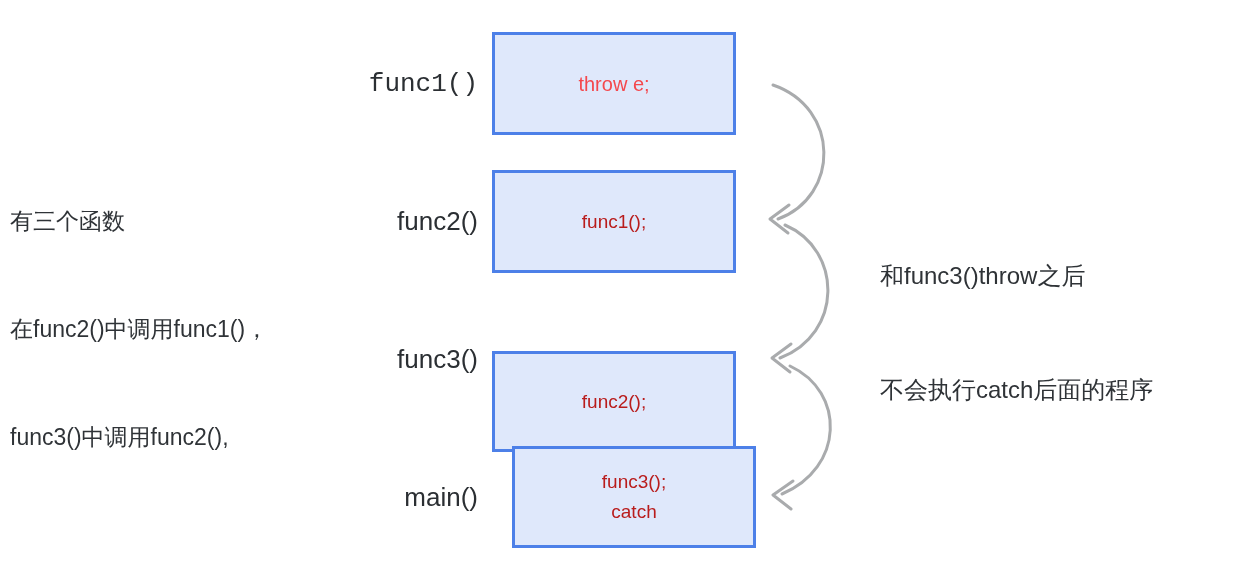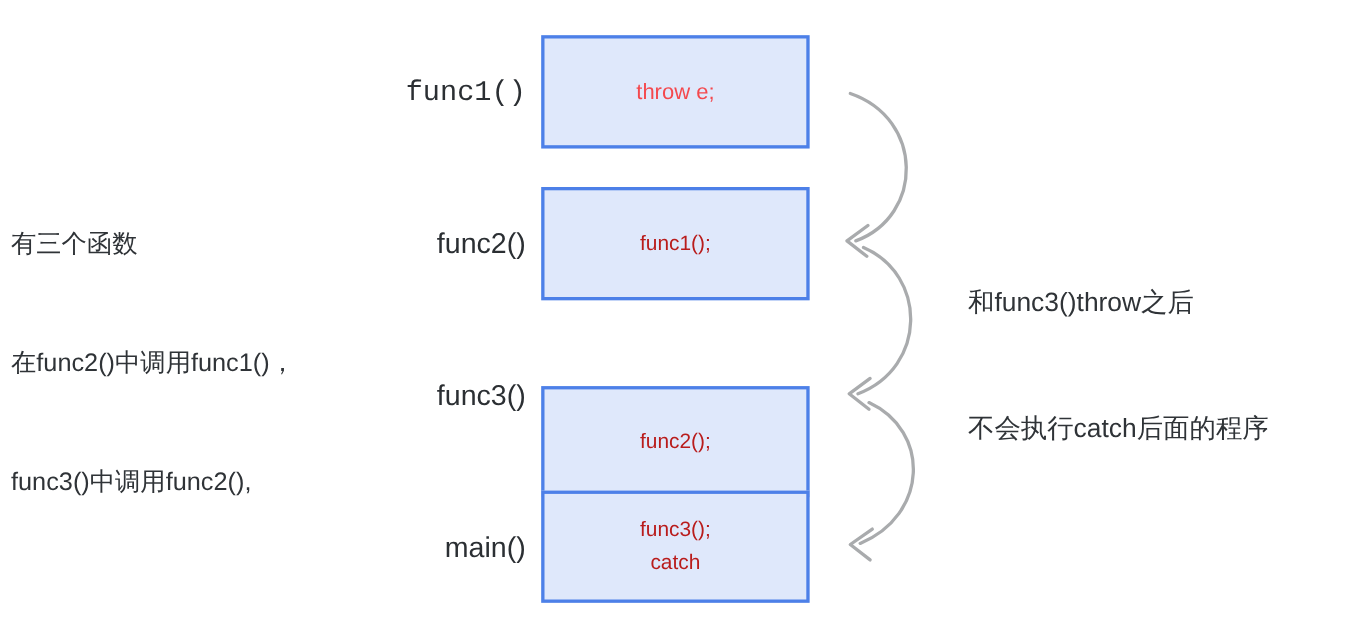--- a/index.html
+++ b/index.html
@@ -102,21 +102,21 @@
 
   <div class="frame-box" style="top:32px;height:103px;">
     <div class="code-line red">throw e;</div>
   </div>
   <div class="frame-box" style="top:170px;height:103px;">
     <div class="code-line">func1();</div>
   </div>
   <div class="frame-box" style="top:307px;height:101px;margin-top:44px;">
     <div class="code-line">func2();</div>
   </div>
-  <div class="frame-box" style="top:446px;height:102px;">
+  <div class="frame-box" style="top:446px;height:102px;margin-left:20px;">
     <div class="code-line">func3();</div>
     <div class="code-line">catch</div>
   </div>
 
   <svg class="arrow-layer" viewBox="0 0 1242 582">
     <g>
       <path class="arrow-path" d="M 773 85 C 840 108, 840 196, 778 219"></path>
       <polyline class="arrow-path" points="789,205 770,219 788,233"></polyline>
     </g>
     <g>

